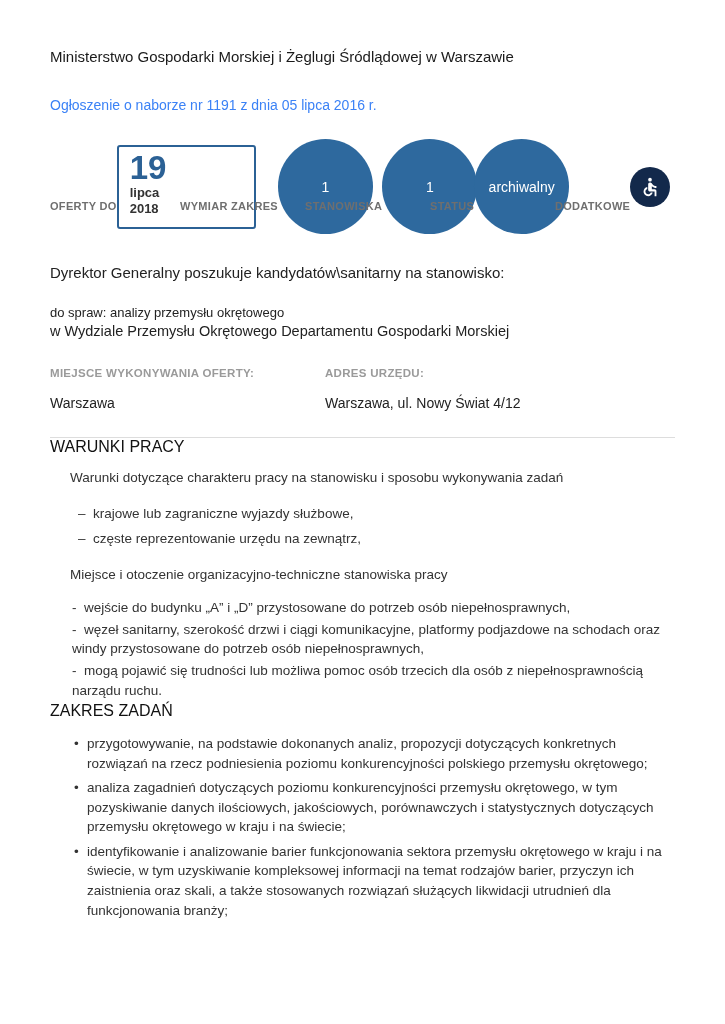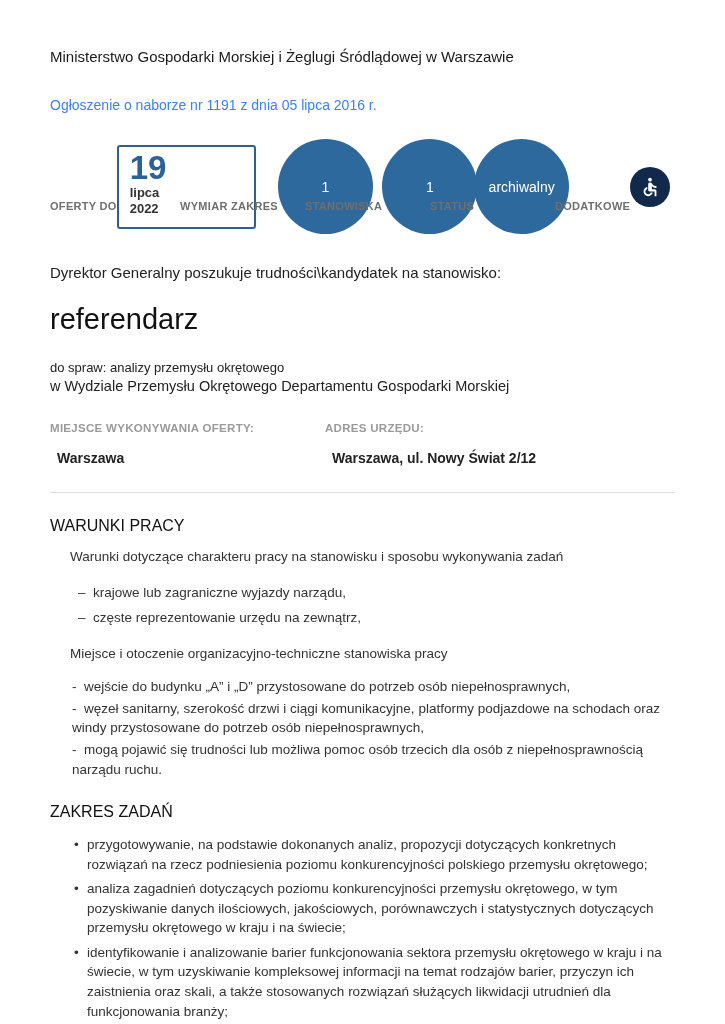--- a/index.html
+++ b/index.html
@@ -41,25 +41,25 @@
   }
 
   .intro { font-size:15px; margin-top:30px; color:#222; }
   .job-title { font-size:29px; font-weight:normal; color:#111; margin-top:22px; }
   .specialty { font-size:13px; margin-top:24px; color:#222; }
   .unit { font-size:14.5px; margin-top:3px; color:#222; }
 
   .location-row { display:flex; margin-top:28px; }
   .loc-col { width:275px; }
   .loc-label { font-size:11.5px; font-weight:bold; color:#9a9a9a; letter-spacing:.3px; }
-  .loc-value { font-size:14px; font-weight:bold; color:#222; margin-top:16px;margin-left:7px; }
+  .loc-value { font-size:14px; font-weight:normal; color:#222; margin-top:16px; }
 
   .divider { border:none; border-top:1px solid #dddddd; margin:26px 0 0 0; }
 
-  .section { margin-top:24px; }
+  .section { }
   .section-heading { font-size:16px; color:#111; font-weight:normal; }
   .section-content { margin-left:20px; margin-top:12px; font-size:13.5px; line-height:1.45; color:#333; }
   .sub-line { margin-top:0; }
   .sub-line.second { margin-top:16px; }
 
   ul.dash-list { list-style:none; margin:16px 0 0 8px; padding:0; }
   ul.dash-list li { margin-bottom:6px; }
   ul.dash-list li::before { content:"\2013\00a0\00a0"; }
 
   ul.hyphen-list { list-style:none; margin:14px 0 0 2px; padding:0; }
@@ -79,21 +79,21 @@
   <div class="announcement">Ogłoszenie o naborze nr 1191 z dnia 05 lipca 2016 r.</div>
 
   <div class="stats-row">
 
     <div class="stat-col first">
       <div class="stat-label">OFERTY DO</div>
       <div class="stat-shape-area">
         <div class="date-box">
           <span class="date-day">19</span>
           <span class="date-month">lipca</span>
-          <span class="date-year">2022</span>
+          <span class="date-year">2018</span>
         </div>
       </div>
     </div>
 
     <div class="stat-col">
       <div class="stat-label">WYMIAR ZAKRES</div>
       <div class="stat-shape-area">
         <div class="stat-circle">1</div>
       </div>
     </div>
@@ -121,46 +121,45 @@
               <circle cx="12" cy="4" r="2"></circle>
               <path d="M19 13v-2c-1.54.02-3.09-.75-4.07-1.83l-1.29-1.43c-.17-.19-.38-.34-.61-.45-.01 0-.01-.01-.02-.01H13c-.35-.2-.75-.3-1.19-.26C10.76 7.11 10 8.04 10 9.09V15c0 1.1.9 2 2 2h5v5h2v-5.5c0-1.1-.9-2-2-2h-3v-3.45c1.29 1.07 3.25 1.94 5 1.95zm-6.17 5c-.41 1.16-1.52 2-2.83 2-1.66 0-3-1.34-3-3 0-1.31.84-2.41 2-2.83V12.1c-2.28.46-4 2.48-4 4.9 0 2.76 2.24 5 5 5 2.42 0 4.44-1.72 4.9-4h-2.07z"></path>
             </svg>
           </span>
         </div>
       </div>
     </div>
 
   </div>
 
-  <div class="intro">Dyrektor Generalny poszukuje trudności\kandydatek na stanowisko:</div>
+  <div class="intro">Dyrektor Generalny poszukuje kandydatów\sanitarny na stanowisko:</div>
 
-  <h1 class="job-title" style="margin:22px 0 0 0;">referendarz</h1>
 
   <div class="specialty">do spraw: analizy przemysłu okrętowego</div>
   <div class="unit">w Wydziale Przemysłu Okrętowego Departamentu Gospodarki Morskiej</div>
 
   <div class="location-row">
     <div class="loc-col">
       <div class="loc-label">MIEJSCE WYKONYWANIA OFERTY:</div>
       <div class="loc-value">Warszawa</div>
     </div>
     <div class="loc-col">
       <div class="loc-label">ADRES URZĘDU:</div>
-      <div class="loc-value">Warszawa, ul. Nowy Świat 2/12</div>
+      <div class="loc-value">Warszawa, ul. Nowy Świat 4/12</div>
     </div>
   </div>
 
   <hr class="divider">
 
   <div class="section">
     <div class="section-heading">WARUNKI PRACY</div>
     <div class="section-content">
       <div class="sub-line">Warunki dotyczące charakteru pracy na stanowisku i sposobu wykonywania zadań</div>
       <ul class="dash-list">
-        <li>krajowe lub zagraniczne wyjazdy narządu,</li>
+        <li>krajowe lub zagraniczne wyjazdy służbowe,</li>
         <li>częste reprezentowanie urzędu na zewnątrz,</li>
       </ul>
       <div class="sub-line second">Miejsce i otoczenie organizacyjno-techniczne stanowiska pracy</div>
       <ul class="hyphen-list">
         <li>wejście do budynku „A” i „D” przystosowane do potrzeb osób niepełnosprawnych,</li>
         <li>węzeł sanitarny, szerokość drzwi i ciągi komunikacyjne, platformy podjazdowe na schodach oraz windy przystosowane do potrzeb osób niepełnosprawnych,</li>
         <li>mogą pojawić się trudności lub możliwa pomoc osób trzecich dla osób z niepełnosprawnością narządu ruchu.</li>
       </ul>
     </div>
   </div>

